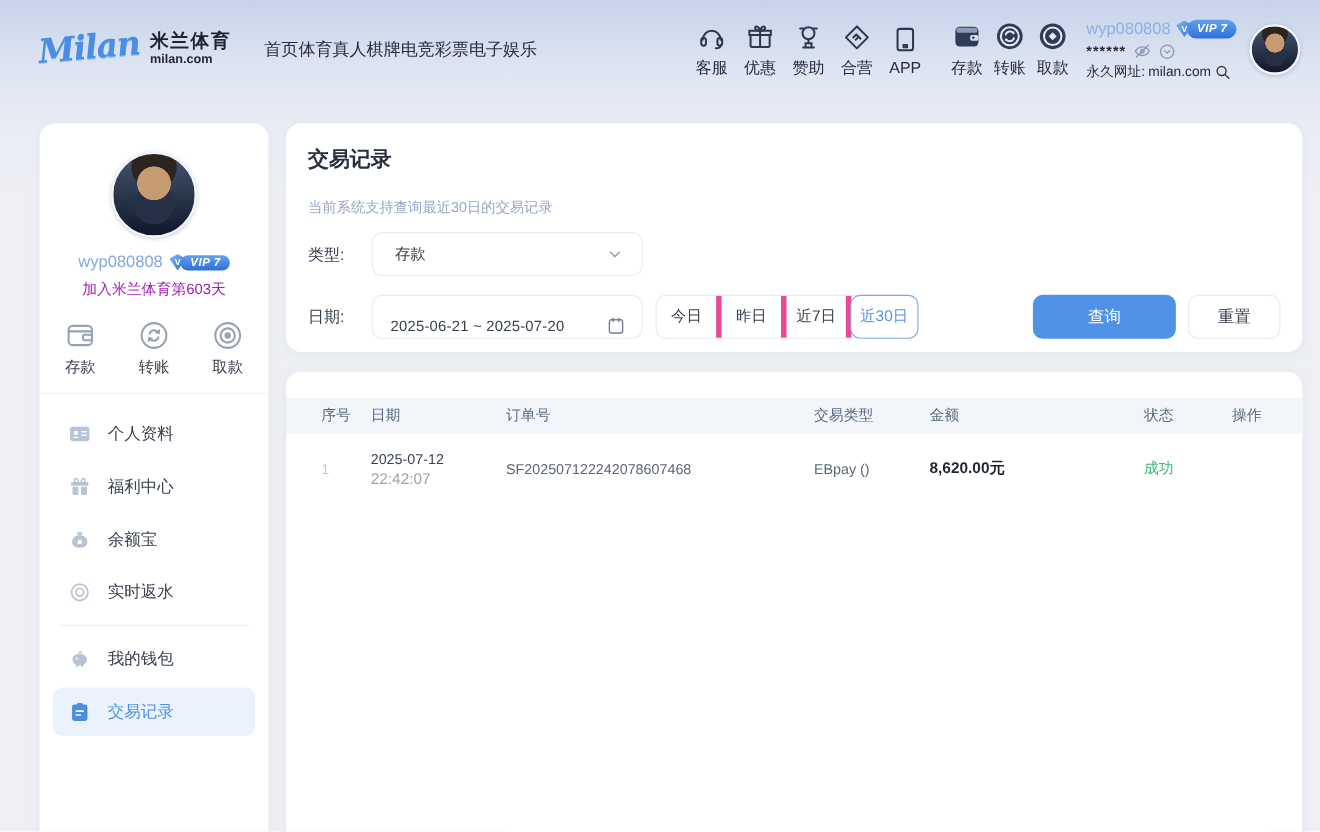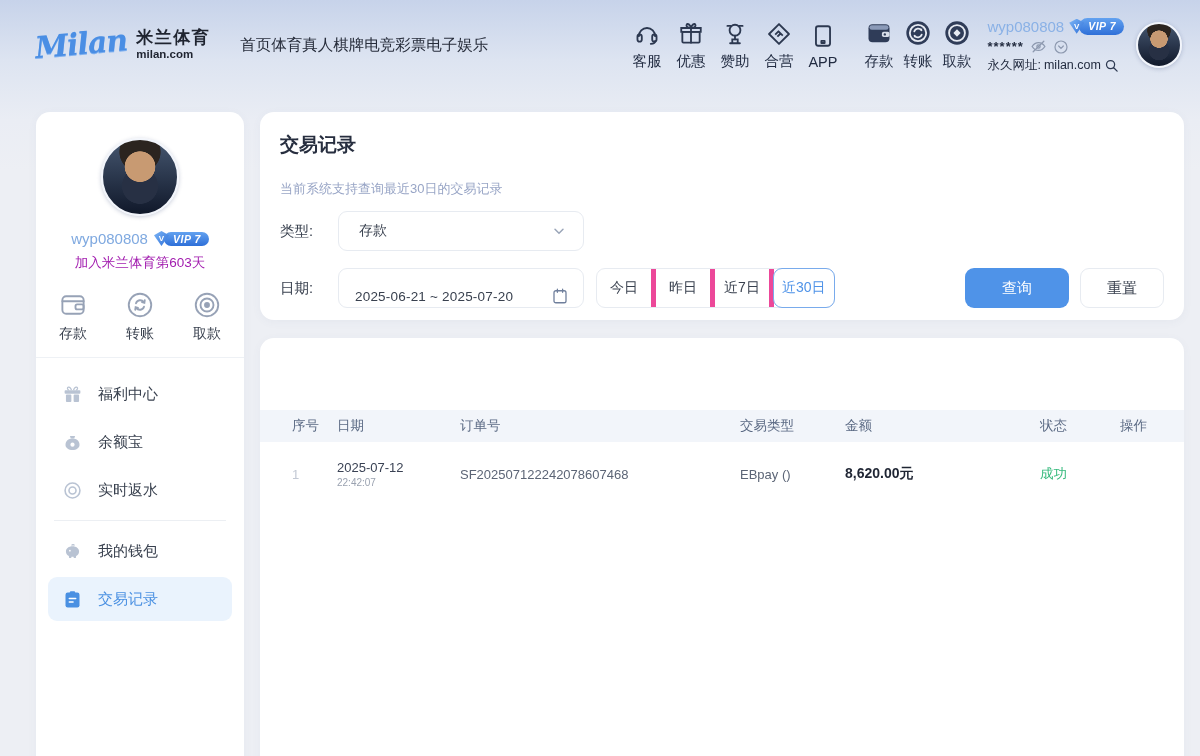--- a/index.html
+++ b/index.html
@@ -73,31 +73,31 @@
   .select-box, .date-box { width:246px; height:40px; border:1px solid #e7ebf1; border-radius:9px; background:#fff; display:flex; align-items:center; cursor:pointer; }
   .select-box { padding:0 16px 0 20px; }
   .select-value { font-size:14px; color:#39414f; flex:1; }
   .date-box { padding:16px 14px 0 16px; }
   .date-value { font-size:13.5px; color:#39414f; flex:1; letter-spacing:.2px; }
   .quick-dates { margin-left:12px; height:40px; display:flex; align-items:stretch; border:1px solid #e7ebf1; border-radius:9px; background:#fff; }
   .qd { min-width:59px; padding:0 8px; display:flex; align-items:center; justify-content:center; font-size:14px; color:#39414f; cursor:pointer; border-right:5px solid #ec4899; }
   .qd:last-child { border-right:none; }
   .qd.selected { border:1px solid #79abec; border-radius:9px; color:#4f93e8; margin:-1px; background:#fff; }
   .btn { height:40px; border-radius:9px; font-size:15px; display:flex; align-items:center; justify-content:center; cursor:pointer; }
-  .btn-search { margin-left:auto; width:104px; background:#4f93e8; color:#fff; }
+  .btn-search { margin-left:auto; width:130px; background:#4f93e8; color:#fff; }
   .btn-reset { margin-left:11px; width:84px; background:#fff; border:1px solid #e7ebf1; color:#39414f; }
 
   
   .card-table { left:260px; top:338px; width:924px; height:440px; padding-top:24px; overflow:hidden; }
   .trow { display:grid; grid-template-columns:45px 123px 280px 105px 195px 80px 1fr; padding:0 20px 0 32px; align-items:center; }
-  .thead { height:32px; background:#f2f5fa; color:#5b6a84; font-size:13.5px;margin-top:48px; }
+  .thead { height:32px; background:#f2f5fa; color:#5b6a84; font-size:13.5px; }
   .tbody-row { height:64px; }
   .cell-seq { color:#c3c9d4; font-size:13px; }
   .cell-date-main { color:#3a4254; font-size:13px; }
-  .cell-date-sub { color:#9aa2b0; font-size:10px; margin-top:2px; }
+  .cell-date-sub { color:#9aa2b0; font-size:14px; margin-top:2px; }
   .cell-order, .cell-type { color:#5c6576; font-size:13px; }
   .cell-amount { color:#1f2533; font-size:14px; font-weight:700; }
   .cell-status { color:#35b97c; font-size:13.5px; }
 </style>
 </head>
 <body>
 
 <div class="topbar">
   <div class="logo">
     <span class="logo-script">Milan</span>
@@ -288,20 +288,32 @@
           </svg>
       </span>
       <span>取款</span>
     </div>
   </div>
 
   <nav class="menu">
     <div class="menu-item">
       <span class="ic">
         <svg width="21" height="21" viewBox="0 0 24 24" fill="currentColor">
+            <rect x="2" y="4.5" width="20" height="15" rx="2.5"></rect>
+            <circle cx="8" cy="11" r="2.2" fill="#fff"></circle>
+            <path d="M5 16.2c.5-1.8 5.5-1.8 6 0z" fill="#fff"></path>
+            <rect x="13.5" y="9" width="6" height="1.6" rx=".8" fill="#fff"></rect>
+            <rect x="13.5" y="12.5" width="6" height="1.6" rx=".8" fill="#fff"></rect>
+          </svg>
+      </span>
+      <span>个人资料</span>
+    </div>
+    <div class="menu-item">
+      <span class="ic">
+        <svg width="21" height="21" viewBox="0 0 24 24" fill="currentColor">
             <rect x="3" y="7" width="18" height="4" rx="1"></rect>
             <rect x="4.5" y="12" width="6.2" height="8.5" rx="1"></rect>
             <rect x="13.3" y="12" width="6.2" height="8.5" rx="1"></rect>
             <path d="M8 7C6 6.5 5.5 3.8 7.5 3.5c1.6-.2 2.8 1.7 3.3 3.5M16 7c2-.5 2.5-3.2.5-3.5-1.6-.2-2.8 1.7-3.3 3.5" stroke="currentColor" stroke-width="1.4" fill="none"></path>
           </svg>
       </span>
       <span>福利中心</span>
     </div>
     <div class="menu-item">
       <span class="ic">

